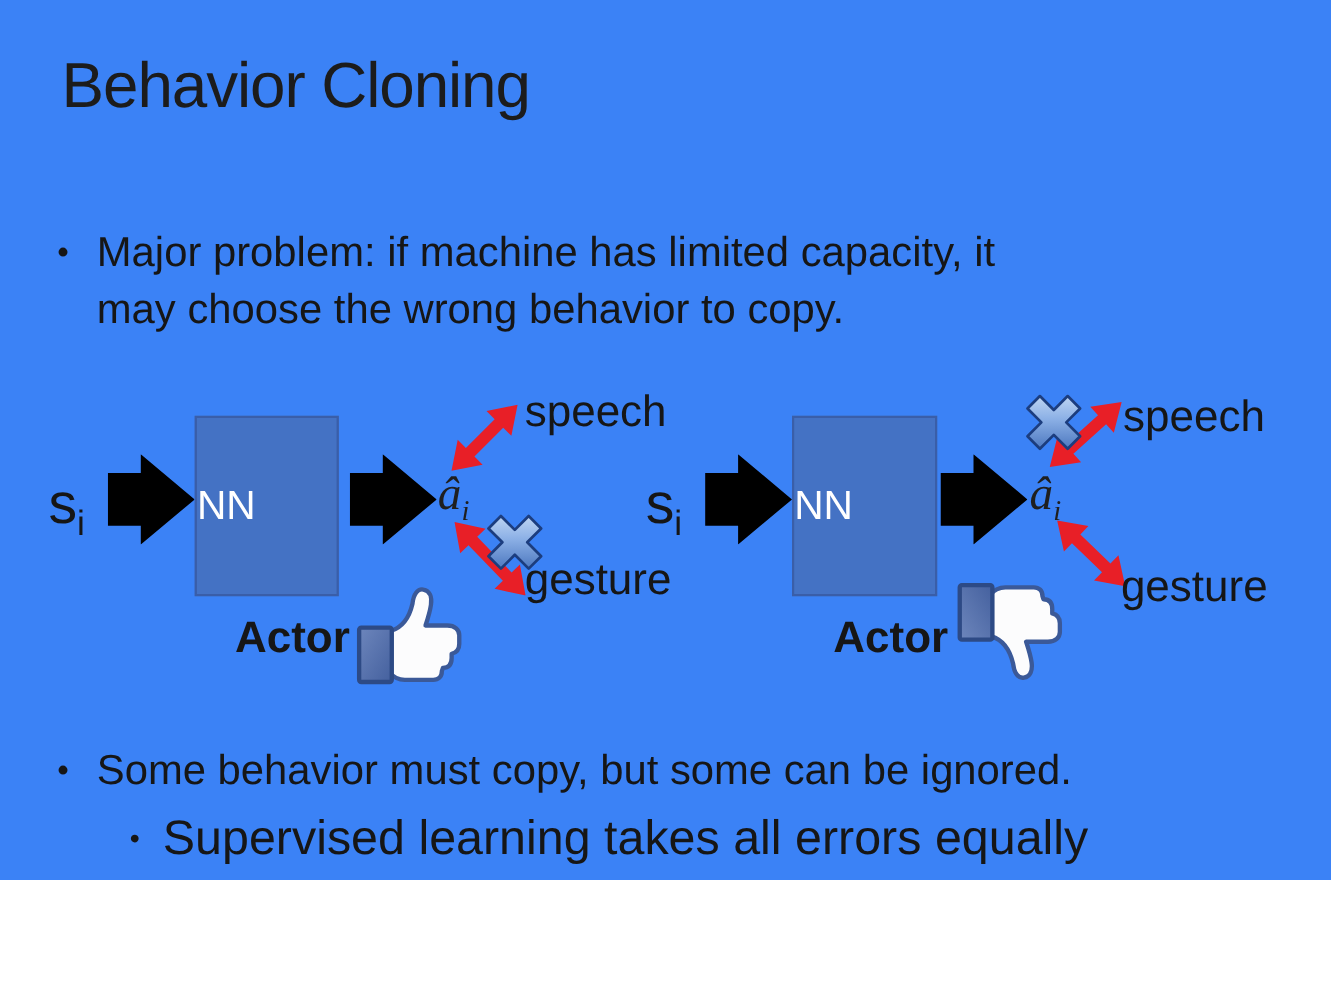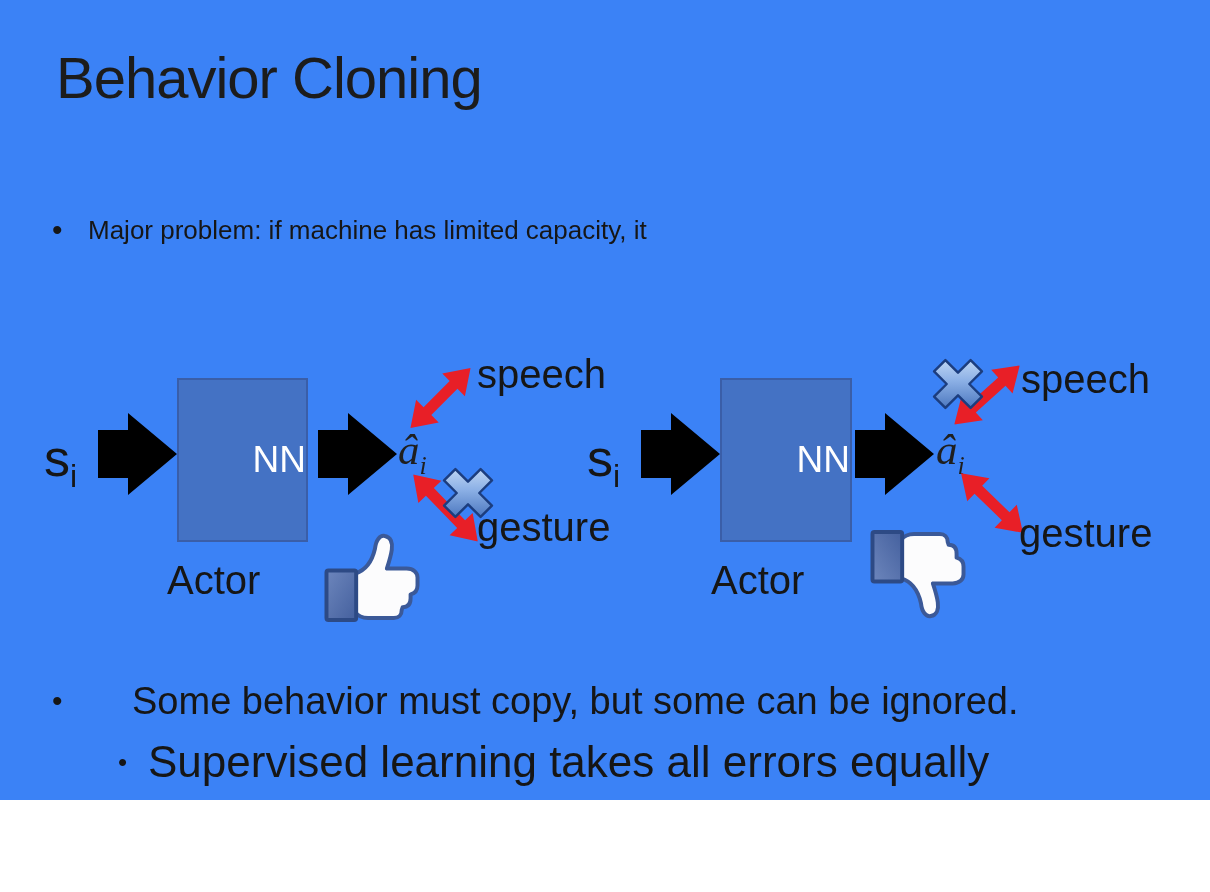--- a/index.html
+++ b/index.html
@@ -3,29 +3,29 @@
 <meta charset="utf-8">
 <style>
   html,body{margin:0;padding:0;background:#ffffff;}
   .slide{position:relative;width:1210px;height:800px;background:#3b82f6;overflow:hidden;
          font-family:"Liberation Sans",sans-serif;color:#161616;}
   .abs{position:absolute;}
   .title{font-size:58px;letter-spacing:-1px;color:#1c1c1c;white-space:nowrap;}
   .bullet-row{display:flex;align-items:flex-start;white-space:nowrap;}
   .bullet-dot{display:inline-block;}
   .b1 .bullet-dot{font-size:30px;line-height:52px;width:36px;}
-  .b1 .btext{font-size:26px;line-height:52px;}
+  .b1 .btext{font-size:38px;line-height:52px;}
   .b2 .bullet-dot{font-size:30px;line-height:50px;width:36px;}
-  .b2 .btext{font-size:38px;line-height:50px;margin-left:44px;}
+  .b2 .btext{font-size:38px;line-height:50px;}
   .bsub .bullet-dot{font-size:26px;line-height:48px;width:30px;}
   .bsub .btext{font-size:44px;line-height:48px;}
   .nn-box{background:#4472c4;border:2px solid #3a5ea8;box-sizing:border-box;
-          display:flex;align-items:center;justify-content:flex-end;}
+          display:flex;align-items:center;justify-content:flex-start;}
   .nn-text{color:#ffffff;font-size:37px;}
-  .actor{font-size:40px;text-align:left;}
+  .actor{font-size:40px;text-align:right;font-weight:bold;}
   .state{font-size:52px;line-height:1;white-space:nowrap;}
   .state sub{font-size:32px;line-height:1;}
   .ahat{font-family:Liberation Serif, serif;font-style:italic;font-size:43px;line-height:1;
         color:#1f1f1f;white-space:nowrap;}
   .ahat sub{font-size:26px;}
   .dlabel{font-size:40px;line-height:1.1;white-space:nowrap;}
   .redarrow{transform-origin:center center;}
   svg{display:block;}
 </style>
 </head>
@@ -58,20 +58,21 @@
 </svg>
 
 <div class="slide">
 
   <div class="abs title" style="left:56px;top:44px;">Behavior Cloning</div>
 
   <div class="abs bullet-row b1" style="left:52px;top:204px;">
     <span class="bullet-dot">•</span>
     <span class="btext">
       <span style="display:block">Major problem: if machine has limited capacity, it</span>
+      <span style="display:block">may choose the wrong behavior to copy.</span>
     </span>
   </div>
 
   <div class="abs state" style="left:44px;top:432px;">
     <span>s</span><sub>i</sub>
   </div>
 
   <svg class="abs" style="left:98px;top:413px;" width="79" height="82">
       <use href="#blockarrow"></use>
     </svg>

